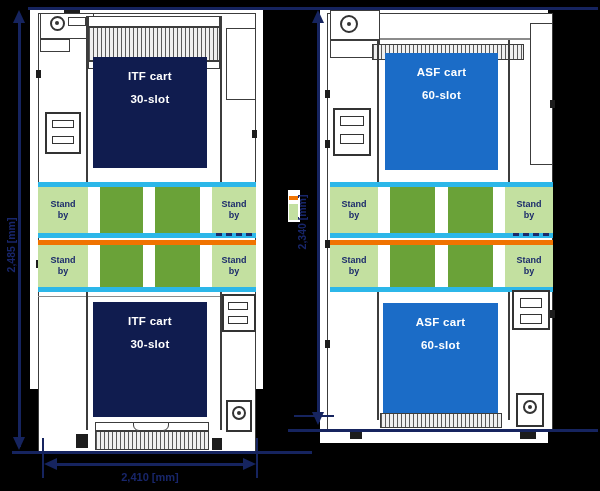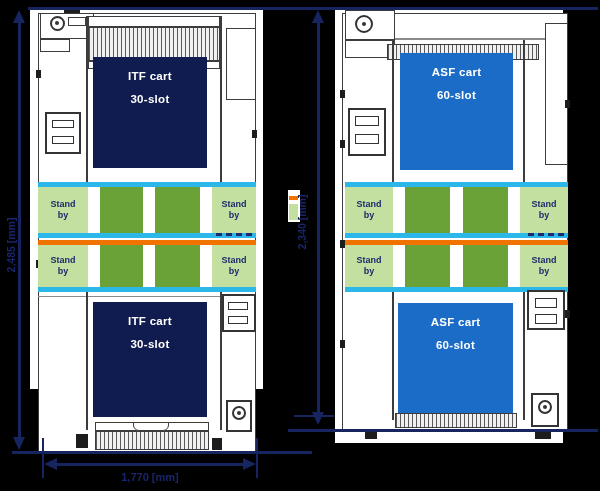--- a/index.html
+++ b/index.html
@@ -118,21 +118,21 @@
     <div class="bracket" style="left:196px;top:390px;width:26px;height:32px;"></div>
     <div class="circle" style="left:202px;top:396px;width:14px;height:14px;"></div>
     <div class="dot" style="left:207px;top:401px;"></div>
   </div>
 
   <div class="panel" style="left:288px;top:190px;width:12px;height:32px;">
     <div class="orgbar" style="left:1px;top:6px;width:9px;height:4px;"></div>
     <div class="cell lg" style="left:1px;top:14px;width:9px;height:16px;"></div>
   </div>
 
-  <div class="panel" style="left:335px;top:10px;width:228px;height:433px;">
+  <div class="panel" style="left:320px;top:10px;width:228px;height:433px;">
     <div class="outline" style="left:7px;top:3px;width:226px;height:417px;"></div>
 
     <div class="dark" style="left:16px;top:0;width:14px;height:3px;"></div>
     <div class="outline" style="left:10px;top:0px;width:50px;height:30px;"></div>
     <div class="circle" style="left:20px;top:5px;width:18px;height:18px;"></div>
     <div class="dot" style="left:27px;top:12px;"></div>
     <div class="outline" style="left:10px;top:30px;width:50px;height:18px;"></div>
 
     <div class="thin" style="left:60px;top:28px;width:173px;height:2px;"></div>
     <div class="grille" style="left:52px;top:34px;width:152px;height:16px;"></div>
@@ -221,16 +221,16 @@
     <div class="ln" style="left:294px;top:415px;width:40px;height:2px;"></div>
     <div class="dimtxt vlabel" style="left:243px;top:215px;">2,340 [mm]</div>
   </div>
 
   <div>
     <div class="ln" style="left:42px;top:438px;width:2px;height:40px;"></div>
     <div class="ln" style="left:256px;top:438px;width:2px;height:40px;"></div>
     <div class="ln" style="left:48px;top:463px;width:204px;height:3px;"></div>
     <div class="arrL" style="left:44px;top:458px;"></div>
     <div class="arrR" style="left:243px;top:458px;"></div>
-    <div class="dimtxt" style="left:95px;top:471px;width:110px;text-align:center;font-size:11px;">1,770 [mm]</div>
+    <div class="dimtxt" style="left:95px;top:471px;width:110px;text-align:center;font-size:11px;">2,410 [mm]</div>
   </div>
 
 </div>
 
 </body></html>

